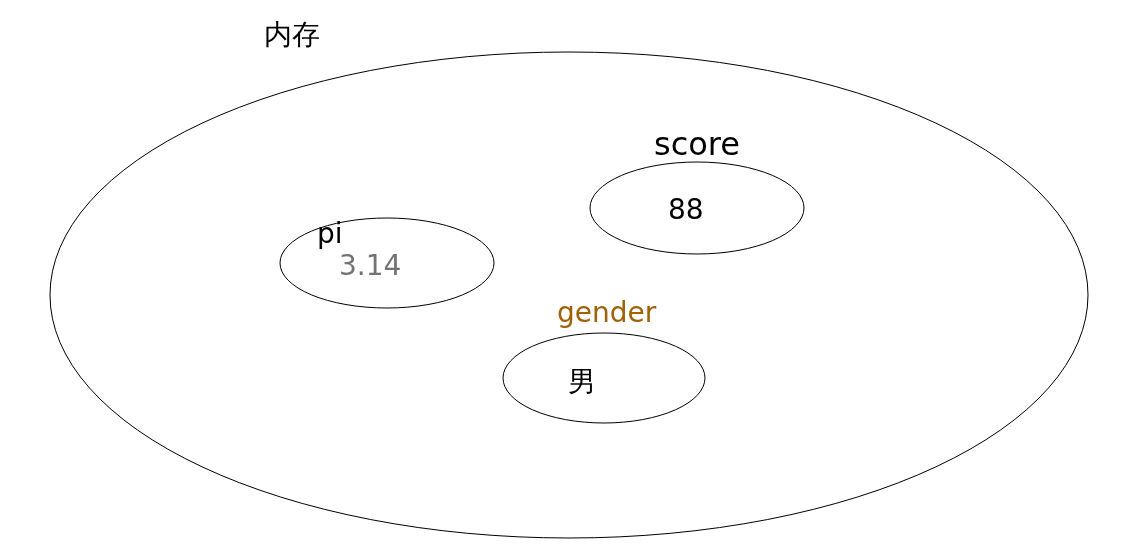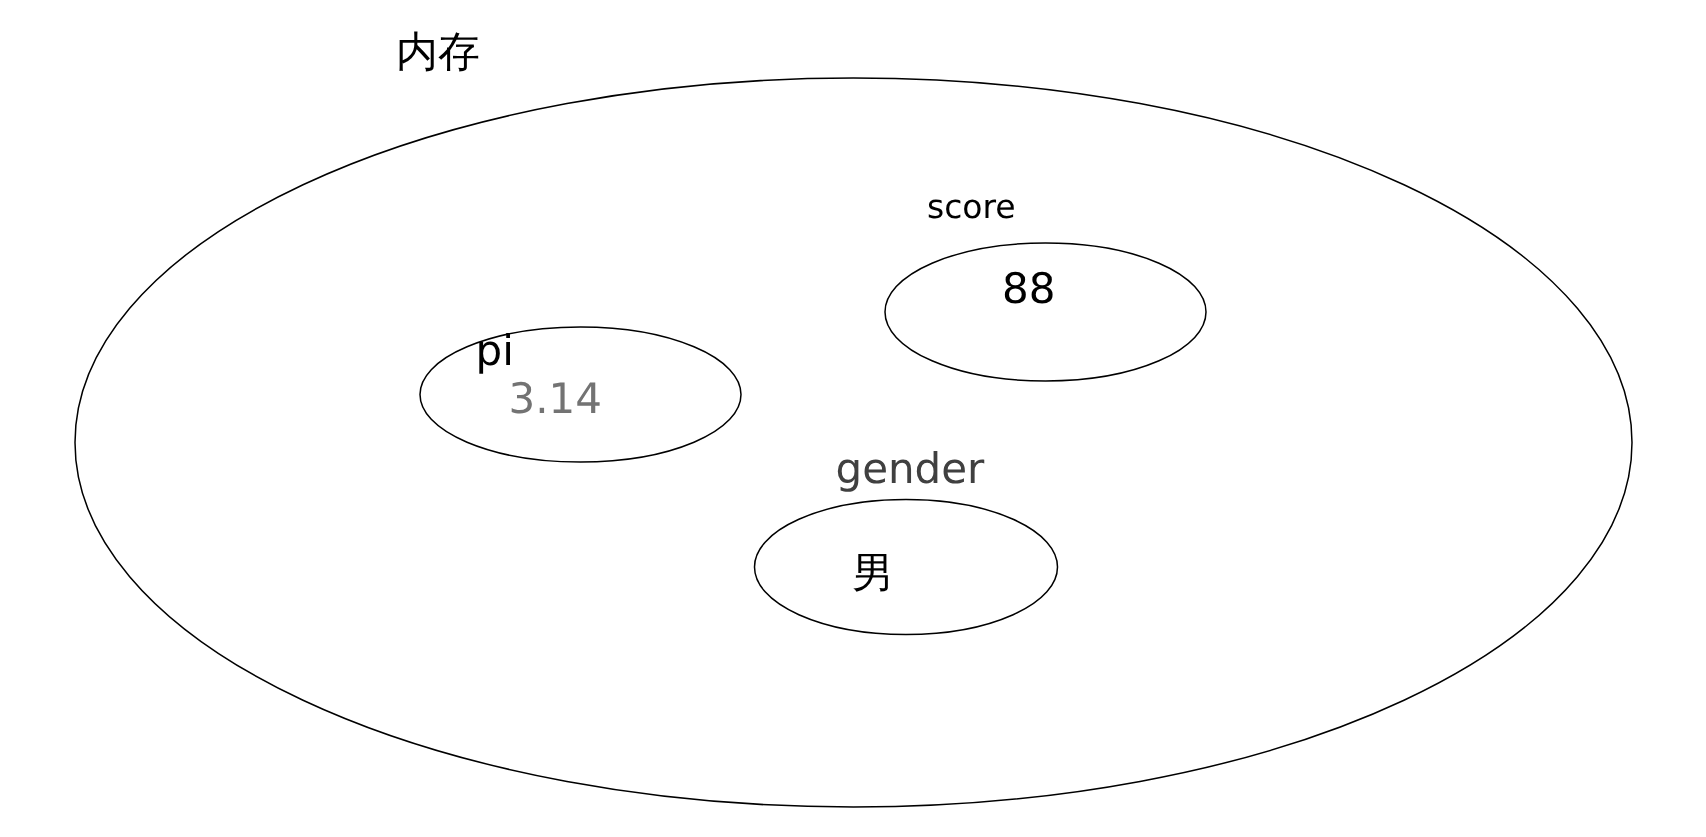--- a/index.html
+++ b/index.html
@@ -46,28 +46,28 @@
     left: 317px;
     top: 184px;
     margin-top: 36px;
   }
   .value-pi {
     font-size: 28px;
     left: 339px;
     top: 252px;
   }
   .label-score {
-    font-size: 22px;
-    left: 618px;
+    font-size: 32px;
+    left: 654px;
     top: 128px;
   }
   .value-score {
     font-size: 28px;
     left: 668px;
-    top: 179px;
+    top: 196px;
   }
   .label-gender {
     font-size: 28px;
     left: 557px;
     top: 299px;
   }
   .value-gender {
     font-size: 28px;
     left: 568px;
     top: 368px;
@@ -86,16 +86,16 @@
   </svg>
 
   <div class="txt label-outer" style="color: rgb(0, 0, 0);">内存</div>
 
   <div class="txt label-pi" style="color: rgb(0, 0, 0);">pi</div>
   <div class="txt value-pi" style="color: #737373;">3.14</div>
 
   <div class="txt label-score" style="color: rgb(0, 0, 0);">score</div>
   <div class="txt value-score" style="color: rgb(0, 0, 0);">88</div>
 
-  <div class="txt label-gender" style="color: #404040;">gender</div>
+  <div class="txt label-gender" style="color: #a16207;">gender</div>
   <div class="txt value-gender" style="color: rgb(0, 0, 0);">男</div>
 
 </div>
 
 </body></html>

